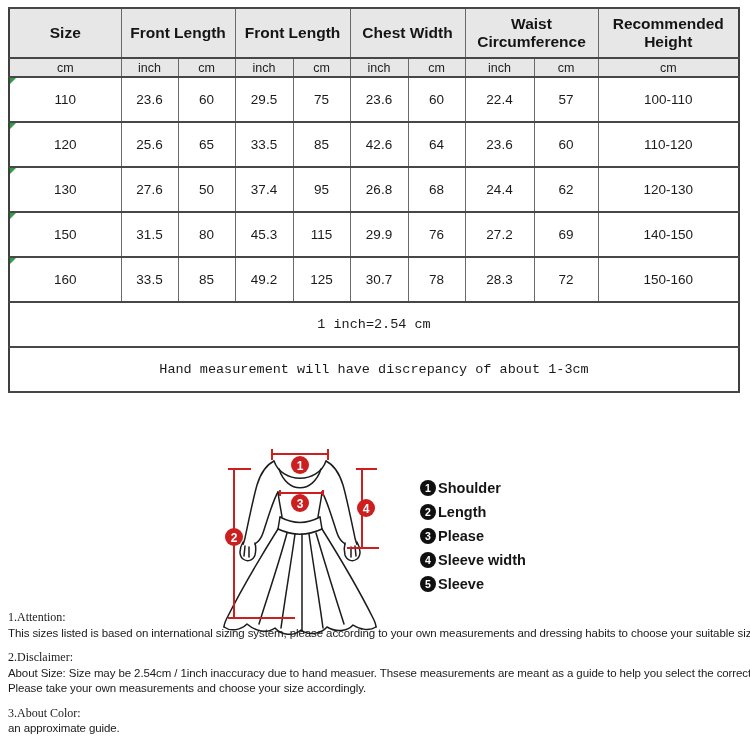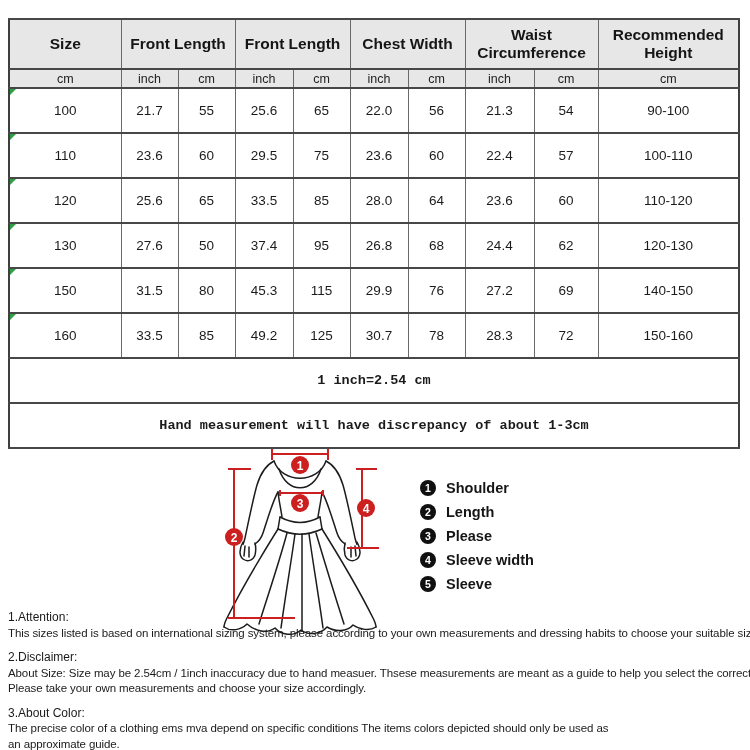--- a/index.html
+++ b/index.html
@@ -3,21 +3,21 @@
 <meta charset="utf-8">
 <style>
   html,body{margin:0;padding:0;}
   body{
     width:750px;height:750px;position:relative;overflow:hidden;
     background:#ffffff;color:#111;
     font-family:"Liberation Sans", sans-serif;
   }
   
   table.size-chart{
-    position:absolute;left:8px;top:18px;
+    position:absolute;left:8px;top:7px;
     border-collapse:collapse;table-layout:fixed;
     border:2px solid #3f3f3f;
   }
   table.size-chart th, table.size-chart td{
     border-left:1px solid #6a6a6a;border-right:1px solid #6a6a6a;
     border-top:2px solid #474747;border-bottom:2px solid #474747;
     text-align:center;vertical-align:middle;position:relative;
     padding:0 2px;overflow:hidden;
   }
   tr.h1 th{
@@ -28,38 +28,38 @@
     background:#e7e7e7;height:17px;
     font-size:12.5px;font-weight:normal;color:#222;margin-top:44px;
   }
   table.size-chart td{height:43px;font-size:13.5px;background:#fff;color:#1b1b1b;}
   td.size-cell::before{
     content:"";position:absolute;top:0;left:0;width:0;height:0;
     border-top:6px solid #2f9e44;border-right:6px solid transparent;
   }
   td.note{
     height:21px;font-family:"Liberation Mono", monospace;
-    font-weight:bold;font-size:12px;color:#161616;margin-left:8px;
+    font-weight:normal;font-size:12px;color:#161616;margin-left:8px;
   }
   td.note2{height:27px;}
   
   svg.dress{position:absolute;left:183px;top:438px;}
   
   .legend{position:absolute;left:420px;top:476px;}
   .legend-item{display:flex;align-items:center;height:24px;}
   .lnum{
     width:16px;height:16px;border-radius:50%;background:#101010;color:#fff;
     display:inline-flex;align-items:center;justify-content:center;
     font-size:10.5px;font-weight:bold;flex:0 0 16px;
   }
-  .llabel{margin-left:10px;font-size:14.5px;font-weight:600;color:#151515;white-space:nowrap;}
+  .llabel{margin-left:2px;font-size:14.5px;font-weight:600;color:#151515;white-space:nowrap;}
   
   .info{position:absolute;left:8px;top:610px;width:742px;}
   .sec{margin-bottom:9px;}
-  .sec-h{font-size:12px;line-height:15.5px;color:#1a1a1a;white-space:nowrap;}
+  .sec-h{font-size:12px;line-height:15.5px;color:#1a1a1a;white-space:nowrap;font-family:Liberation Serif, serif;}
   .sec-line{font-size:11.5px;line-height:15.5px;letter-spacing:-0.1px;color:#1a1a1a;white-space:nowrap;}
 </style>
 </head>
 <body>
 
 <table class="size-chart">
     <colgroup>
       <col style="width: 112px;">
       <col style="width: 57px;">
       <col style="width: 57px;">
@@ -88,50 +88,38 @@
         <th>cm</th>
         <th>inch</th>
         <th>cm</th>
         <th>inch</th>
         <th>cm</th>
         <th>cm</th>
       </tr>
     </thead>
     <tbody>
       <tr>
-        <td class="size-cell">100</td>
-        <td>21.7</td>
-        <td>55</td>
-        <td>25.6</td>
-        <td>65</td>
-        <td>22.0</td>
-        <td>56</td>
-        <td>21.3</td>
-        <td>54</td>
-        <td>90-100</td>
-      </tr>
-      <tr>
         <td class="size-cell">110</td>
         <td>23.6</td>
         <td>60</td>
         <td>29.5</td>
         <td>75</td>
         <td>23.6</td>
         <td>60</td>
         <td>22.4</td>
         <td>57</td>
         <td>100-110</td>
       </tr>
       <tr>
         <td class="size-cell">120</td>
         <td>25.6</td>
         <td>65</td>
         <td>33.5</td>
         <td>85</td>
-        <td>28.0</td>
+        <td>42.6</td>
         <td>64</td>
         <td>23.6</td>
         <td>60</td>
         <td>110-120</td>
       </tr>
       <tr>
         <td class="size-cell">130</td>
         <td>27.6</td>
         <td>50</td>
         <td>37.4</td>
@@ -264,16 +252,15 @@
       <div class="sec-h">1.Attention:</div>
       <div class="sec-line">This sizes listed is based on international sizing system, please according to your own measurements and dressing habits to choose your suitable size.</div>
     </div>
     <div class="sec">
       <div class="sec-h">2.Disclaimer:</div>
       <div class="sec-line">About Size: Size may be 2.54cm / 1inch inaccuracy due to hand measuer. Thsese measurements are meant as a guide to help you select the correct size.</div>
       <div class="sec-line">Please take your own measurements and choose your size accordingly.</div>
     </div>
     <div class="sec">
       <div class="sec-h">3.About Color:</div>
-      <div class="sec-line">The precise color of a clothing ems mva depend on specific conditions The items colors depicted should only be used as</div>
       <div class="sec-line">an approximate guide.</div>
     </div>
   </div>
 
 </body></html>

